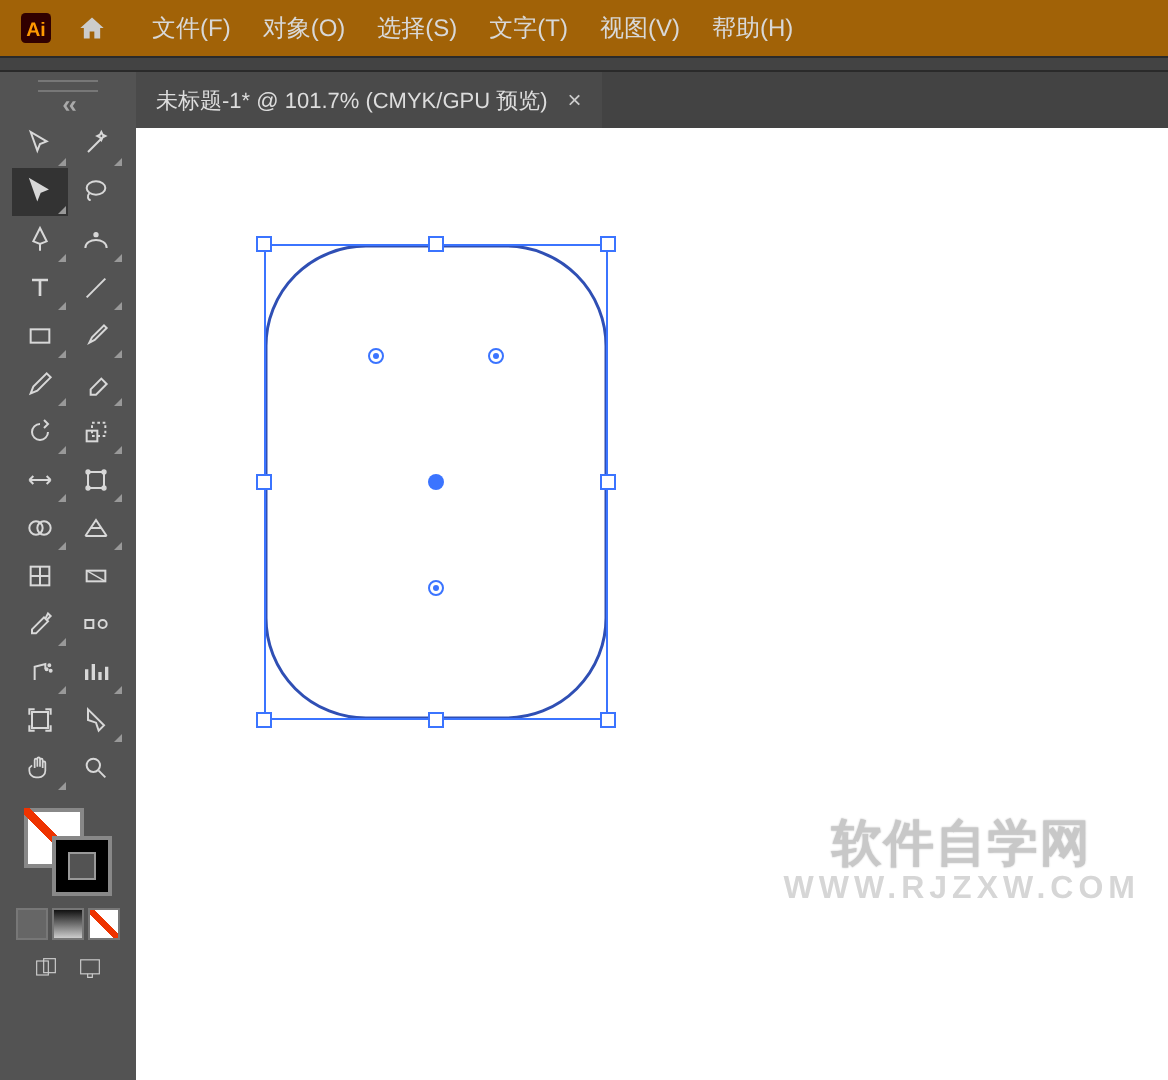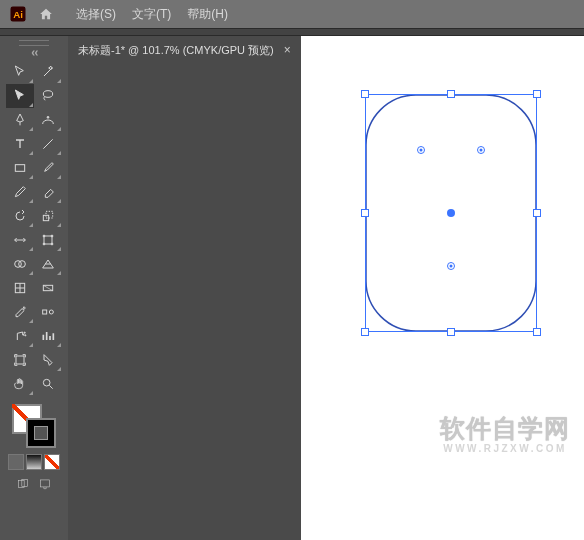--- a/index.html
+++ b/index.html
@@ -1,17 +1,17 @@
 <!DOCTYPE html>
 <html><head>
 <meta charset="utf-8">
 <style>
 *{margin:0;padding:0;box-sizing:border-box;font-family:"Microsoft YaHei",sans-serif;user-select:none}
 body{width:584px;height:540px;background:#4a4a4a;overflow:hidden;position:relative}
-.menubar{height:28px;background:#737373;display:flex;align-items:center;padding-left:4px}
+.menubar{height:28px;background:#a16207;display:flex;align-items:center;padding-left:4px}
 .app-icon{width:28px;height:28px;display:flex;align-items:center;justify-content:center}
 .app-icon svg{width:18px;height:18px}
 .home-icon{width:28px;height:28px;display:flex;align-items:center;justify-content:center;cursor:pointer}
 .home-icon svg{width:14px;height:14px;fill:#ccc}
 .menu-list{display:flex;margin-left:8px}
 .menu-item{color:#d8d8d8;font-size:12px;padding:0 8px;height:28px;line-height:28px;cursor:pointer}
 .ctrl-strip{height:8px;background:#434343;border-top:1px solid #2a2a2a;border-bottom:1px solid #2a2a2a}
 .workspace{display:flex;height:504px}
 .toolbox{width:68px;background:#535353;display:flex;flex-direction:column;align-items:center;padding-top:4px}
 .grip{width:30px;height:6px;display:flex;flex-direction:column;justify-content:space-between;margin-bottom:2px}
@@ -30,57 +30,60 @@
 .sw-stroke div{width:14px;height:14px;background:#535353;border:1px solid #999}
 .mini-swatches{display:flex;gap:2px;margin-top:4px}
 .mini-sw{width:16px;height:16px;border:1px solid #777;cursor:pointer}
 .ms-fill{background:#666}
 .ms-grad{background:linear-gradient(#111,#ccc)}
 .ms-none{background:#fff;position:relative}
 .ms-none::after{content:"";position:absolute;inset:0;background:linear-gradient(45deg,transparent 42%,#e30 42%,#e30 58%,transparent 58%)}
 .screen-modes{display:flex;gap:2px;margin-top:6px}
 .screen-btn{width:20px;height:16px;display:flex;align-items:center;justify-content:center;cursor:pointer}
 .screen-btn svg{width:14px;height:14px;fill:#ccc}
-.doc-area{flex:1;display:flex;flex-direction:row}
+.doc-area{flex:1;display:flex;flex-direction:column}
 .tab-bar{height:28px;background:#434343;display:flex;align-items:center}
 .doc-tab{height:28px;background:#4a4a4a;display:flex;align-items:center;padding:0 10px;color:#ddd;font-size:11px;cursor:pointer}
 .tab-close{margin-left:10px;color:#ccc;font-size:12px;cursor:pointer}
 .canvas{flex:1;background:#fff;position:relative;overflow:hidden}
 .shape-group{position:absolute;left:64px;top:58px;width:172px;height:238px}
 .sel-box{position:absolute;inset:0;border:1px solid #3b74ff}
 .handle{position:absolute;width:8px;height:8px;background:#fff;border:1px solid #3b74ff}
 .h-tl{left:-4px;top:-4px}.h-tm{left:50%;top:-4px;transform:translateX(-50%)}.h-tr{right:-4px;top:-4px}
 .h-ml{left:-4px;top:50%;transform:translateY(-50%)}.h-mr{right:-4px;top:50%;transform:translateY(-50%)}
 .h-bl{left:-4px;bottom:-4px}.h-bm{left:50%;bottom:-4px;transform:translateX(-50%)}.h-br{right:-4px;bottom:-4px}
 .rrect{position:absolute;inset:0}
 .anchor{position:absolute;width:8px;height:8px;border:1.5px solid #3b74ff;border-radius:50%;background:#fff}
 .anchor::after{content:"";position:absolute;left:50%;top:50%;width:3px;height:3px;background:#3b74ff;border-radius:50%;transform:translate(-50%,-50%)}
 .center-pt{position:absolute;left:50%;top:50%;width:8px;height:8px;background:#3b74ff;border-radius:50%;transform:translate(-50%,-50%)}
 .watermark{position:absolute;right:14px;bottom:86px;text-align:center;color:#c8c8c8;font-weight:bold;pointer-events:none}
 .wm-cn{font-size:25px;font-family:Liberation Serif, serif;letter-spacing:1px;text-shadow:0 0 1px #bbb}
-.wm-en{font-size:10px;letter-spacing:2.5px;color:#d6d6d6;margin-top:-2px}
+.wm-en{font-size:16px;letter-spacing:2.5px;color:#d6d6d6;margin-top:-2px}
 </style>
 </head>
 <body>
 
 <div class="menubar">
   <div class="app-icon">
     <svg viewBox="0 0 24 24">
         <rect x="2" y="2" width="20" height="20" rx="3" fill="#310000"></rect>
         <text x="12" y="17" text-anchor="middle" fill="#ff9a00" font-size="13" font-weight="bold" font-family="Arial">Ai</text>
       </svg>
   </div>
   <div class="home-icon">
     <svg viewBox="0 0 24 24">
         <path d="M12 3l10 9h-3v9h-5v-6h-4v6H5v-9H2z"></path>
       </svg>
   </div>
   <div class="menu-list">
+    <div class="menu-item">文件(F)</div>
+    <div class="menu-item">对象(O)</div>
     <div class="menu-item">选择(S)</div>
     <div class="menu-item">文字(T)</div>
+    <div class="menu-item">视图(V)</div>
     <div class="menu-item">帮助(H)</div>
   </div>
 </div>
 
 <div class="ctrl-strip"></div>
 
 <div class="workspace">
   <div class="toolbox">
     <div class="grip">
         <div></div>

